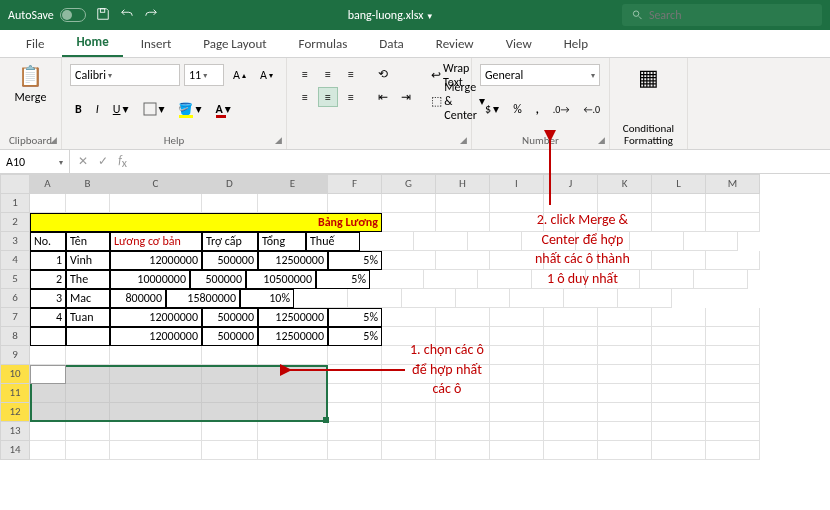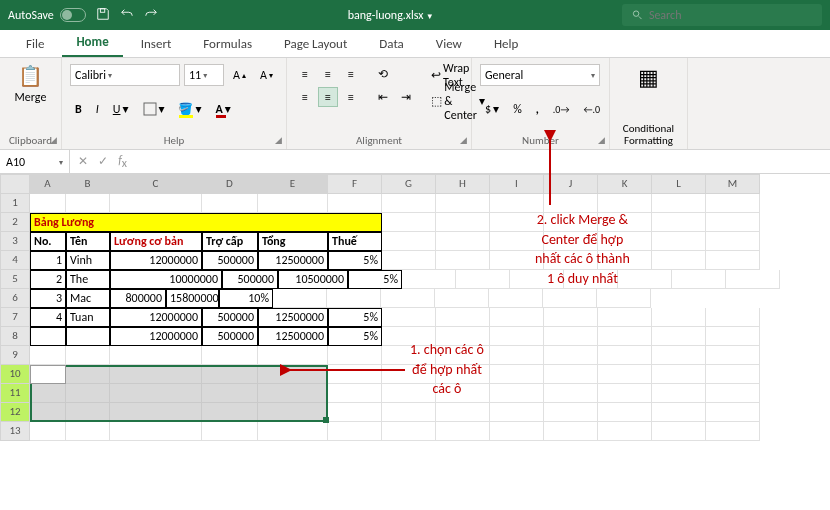--- a/index.html
+++ b/index.html
@@ -40,25 +40,25 @@
 .fbar .namebox{width:70px;border-right:1px solid #d4d4d4;padding:0 6px;display:flex;align-items:center;justify-content:space-between;height:100%}
 .fbar .fx{padding:0 8px;display:flex;gap:10px;align-items:center;color:#999}
 .grid{position:relative;background:#fff}
 .colheads{display:flex;height:20px}
 .corner{width:30px;border:1px solid #d4d4d4;background:#e6e6e6}
 .ch{border:1px solid #d4d4d4;border-left:none;background:#e6e6e6;text-align:center;line-height:18px;font-size:11px;color:#555}
 .ch.sel{background:#d4d4d4}
 .rows{display:flex;flex-direction:column}
 .r{display:flex;height:19px}
 .rh{width:30px;border:1px solid #d4d4d4;border-top:none;background:#e6e6e6;text-align:center;line-height:17px;font-size:11px;color:#555}
-.rh.sel{background:#bef264}
+.rh.sel{background:#fde047}
 .c{border-right:1px solid #e0e0e0;border-bottom:1px solid #e0e0e0;padding:0 3px;line-height:17px;font-size:12px;overflow:hidden;white-space:nowrap}
 .bord{border:1px solid #000!important}
-.hdr{background:#ffff00;color:#c00000;font-weight:bold;text-align:left}
-.th{font-weight:bold}
+.hdr{background:#ffff00;color:#c00000;font-weight:bold;text-align:right}
+.th{font-weight:normal}
 .num{text-align:right}
 .sel-range{position:absolute;border:2px solid #217346;background:rgba(180,180,180,.5);pointer-events:none}
 .sel-range .handle{position:absolute;bottom:-3px;right:-3px;width:6px;height:6px;background:#217346}
 .active-cell{position:absolute;background:#fff;border:1px solid #999;pointer-events:none}
 .anno{position:absolute;color:#c00000;font-size:14px;line-height:1.4;text-align:center;pointer-events:none}
 .arrow1{position:absolute;pointer-events:none}
 </style>
 </head>
 <body>
 
@@ -91,23 +91,24 @@
         <path d="M10 10l4 4" stroke="#cfe5d7"></path>
       </svg>
     <input placeholder="Search" style="">
   </div>
 </div>
 
 <div class="tabs" id="tabs">
     <div class="tab">File</div>
     <div class="tab active">Home</div>
     <div class="tab">Insert</div>
+    <div class="tab">Page Layout</div>
     <div class="tab">Formulas</div>
-    <div class="tab">Page Layout</div>
     <div class="tab">Data</div>
+    <div class="tab">Review</div>
     <div class="tab">View</div>
     <div class="tab">Help</div>
   </div>
 
 <div class="ribbon">
   <div class="group clipboard">
     <div class="paste">
       <span class="ico">📋</span>
       <span>Merge</span>
     </div>
@@ -180,21 +181,20 @@
             <span>↩</span>
             <span>Wrap Text</span>
           </div>
         <div class="btn">
             <span>⬚</span>
             <span>Merge &amp; Center</span>
             <span class="dd">▾</span>
           </div>
       </div>
     </div>
-    <div class="group-label">Alignment</div>
     <span class="tri">◢</span>
   </div>
   <div class="group number">
     <div class="row">
         <div class="combo" style="width:120px">
           <span>General</span>
           <span class="dd" style="margin-left:auto">▾</span>
         </div>
       </div>
     <div class="row">
@@ -272,21 +272,21 @@
         <div class="c" style="width:54px"></div>
         <div class="c" style="width:54px"></div>
         <div class="c" style="width:54px"></div>
       </div>
       <div class="r">
         <div class="rh">3</div>
         <div class="c th bord" style="width:36px">No.</div>
         <div class="c th bord" style="width:44px">Tên</div>
         <div class="c th bord" style="width:92px;color:#c00000">Lương cơ bản</div>
         <div class="c th bord" style="width:56px">Trợ cấp</div>
-        <div class="c th bord" style="width:70px">Tổng</div>
+        <div class="c th bord" style="width:48px">Tổng</div>
         <div class="c th bord" style="width:54px">Thuế</div>
         <div class="c" style="width:54px"></div>
         <div class="c" style="width:54px"></div>
         <div class="c" style="width:54px"></div>
         <div class="c" style="width:54px"></div>
         <div class="c" style="width:54px"></div>
         <div class="c" style="width:54px"></div>
         <div class="c" style="width:54px"></div>
       </div>
       <div class="r">
@@ -302,38 +302,38 @@
         <div class="c" style="width:54px"></div>
         <div class="c" style="width:54px"></div>
         <div class="c" style="width:54px"></div>
         <div class="c" style="width:54px"></div>
         <div class="c" style="width:54px"></div>
       </div>
       <div class="r">
         <div class="rh">5</div>
         <div class="c bord num" style="width:36px">2</div>
         <div class="c bord" style="width:44px">The</div>
-        <div class="c bord num" style="width:112px">10000000</div>
+        <div class="c bord num" style="width:80px">10000000</div>
         <div class="c bord num" style="width:56px">500000</div>
         <div class="c bord num" style="width:70px">10500000</div>
         <div class="c bord num" style="width:54px">5%</div>
         <div class="c" style="width:54px"></div>
         <div class="c" style="width:54px"></div>
         <div class="c" style="width:54px"></div>
         <div class="c" style="width:54px"></div>
         <div class="c" style="width:54px"></div>
         <div class="c" style="width:54px"></div>
         <div class="c" style="width:54px"></div>
       </div>
       <div class="r">
         <div class="rh">6</div>
         <div class="c bord num" style="width:36px">3</div>
         <div class="c bord" style="width:44px">Mac</div>
         <div class="c bord num" style="width:56px">800000</div>
-        <div class="c bord num" style="width:53px">15800000</div>
+        <div class="c bord num" style="width:74px">15800000</div>
         <div class="c bord num" style="width:54px">10%</div>
         <div class="c" style="width:54px"></div>
         <div class="c" style="width:54px"></div>
         <div class="c" style="width:54px"></div>
         <div class="c" style="width:54px"></div>
         <div class="c" style="width:54px"></div>
         <div class="c" style="width:54px"></div>
         <div class="c" style="width:54px"></div>
       </div>
       <div class="r">
@@ -427,20 +427,36 @@
         <div class="c" style="width:54px"></div>
         <div class="c" style="width:54px"></div>
         <div class="c" style="width:54px"></div>
         <div class="c" style="width:54px"></div>
         <div class="c" style="width:54px"></div>
         <div class="c" style="width:54px"></div>
         <div class="c" style="width:54px"></div>
       </div>
       <div class="r">
         <div class="rh">13</div>
+        <div class="c" style="width:36px"></div>
+        <div class="c" style="width:44px"></div>
+        <div class="c" style="width:92px"></div>
+        <div class="c" style="width:56px"></div>
+        <div class="c" style="width:70px"></div>
+        <div class="c" style="width:54px"></div>
+        <div class="c" style="width:54px"></div>
+        <div class="c" style="width:54px"></div>
+        <div class="c" style="width:54px"></div>
+        <div class="c" style="width:54px"></div>
+        <div class="c" style="width:54px"></div>
+        <div class="c" style="width:54px"></div>
+        <div class="c" style="width:54px"></div>
+      </div>
+      <div class="r">
+        <div class="rh">14</div>
         <div class="c" style="width:36px"></div>
         <div class="c" style="width:44px"></div>
         <div class="c" style="width:92px"></div>
         <div class="c" style="width:56px"></div>
         <div class="c" style="width:70px"></div>
         <div class="c" style="width:54px"></div>
         <div class="c" style="width:54px"></div>
         <div class="c" style="width:54px"></div>
         <div class="c" style="width:54px"></div>
         <div class="c" style="width:54px"></div>

